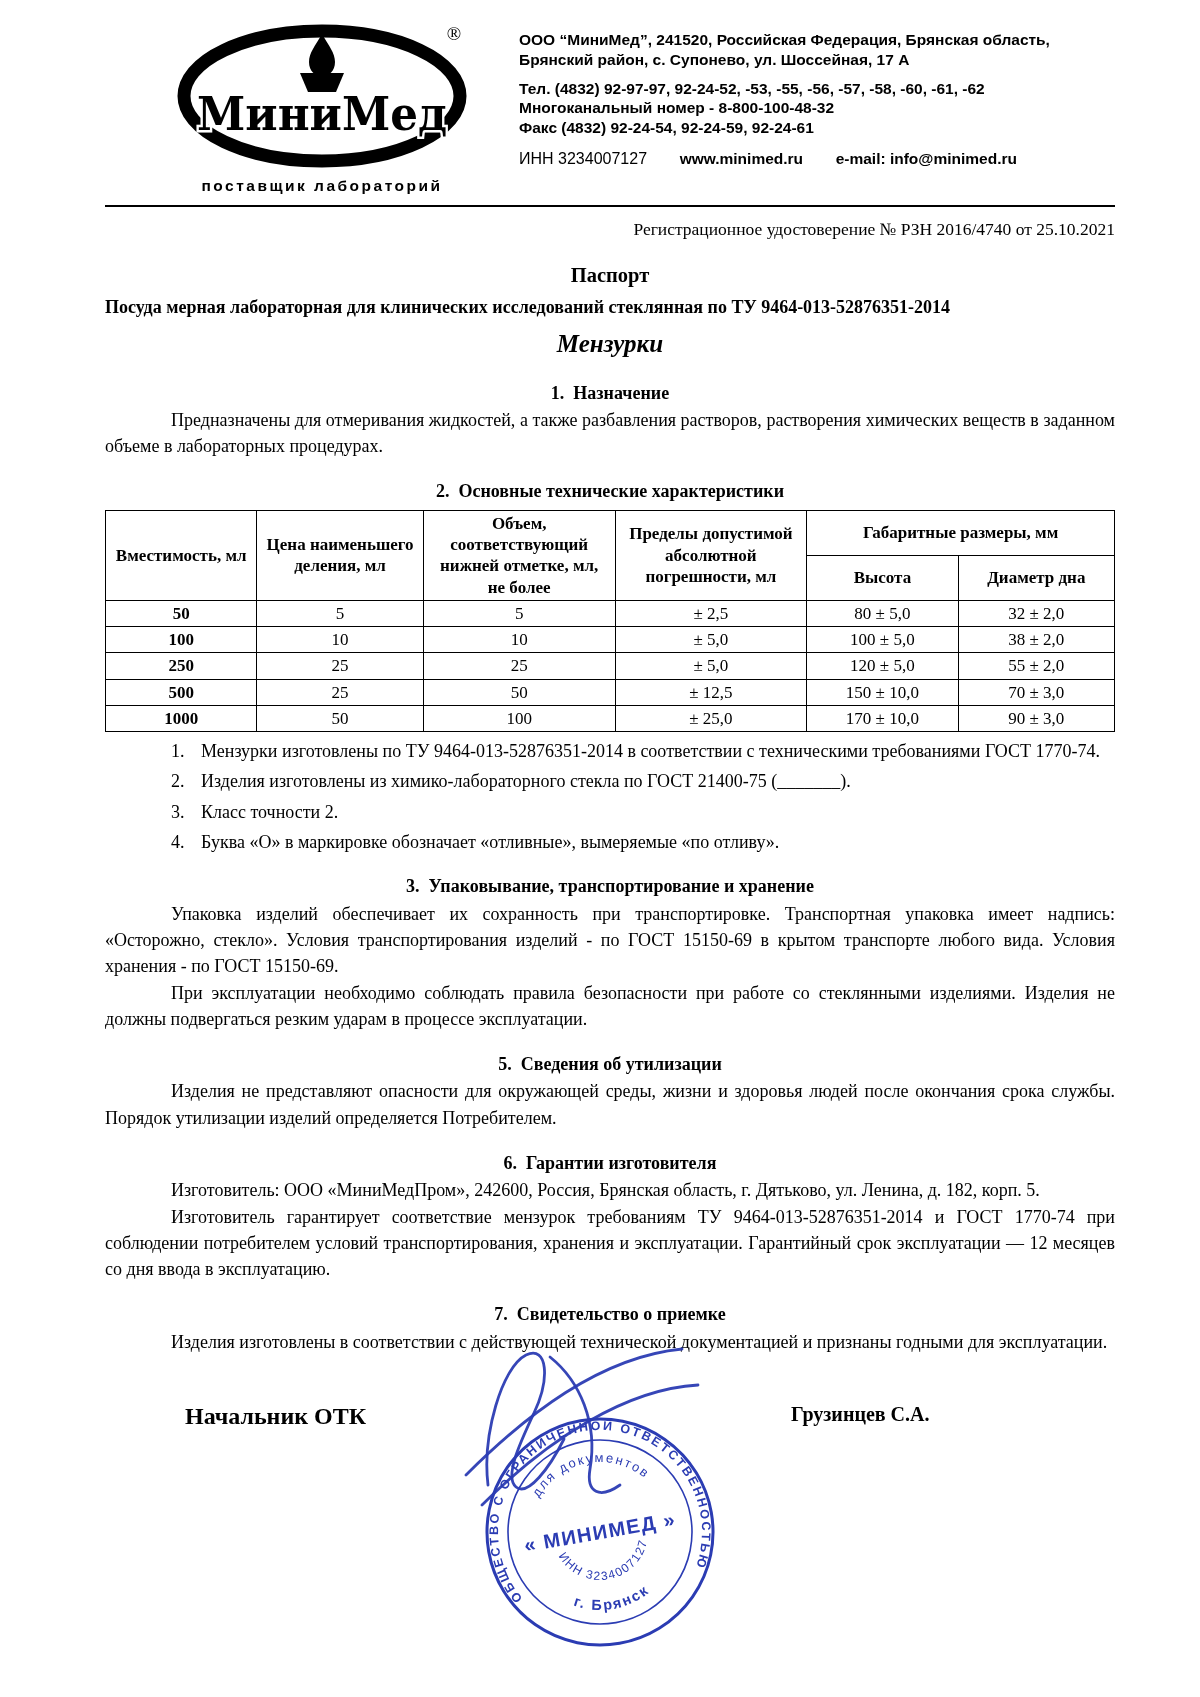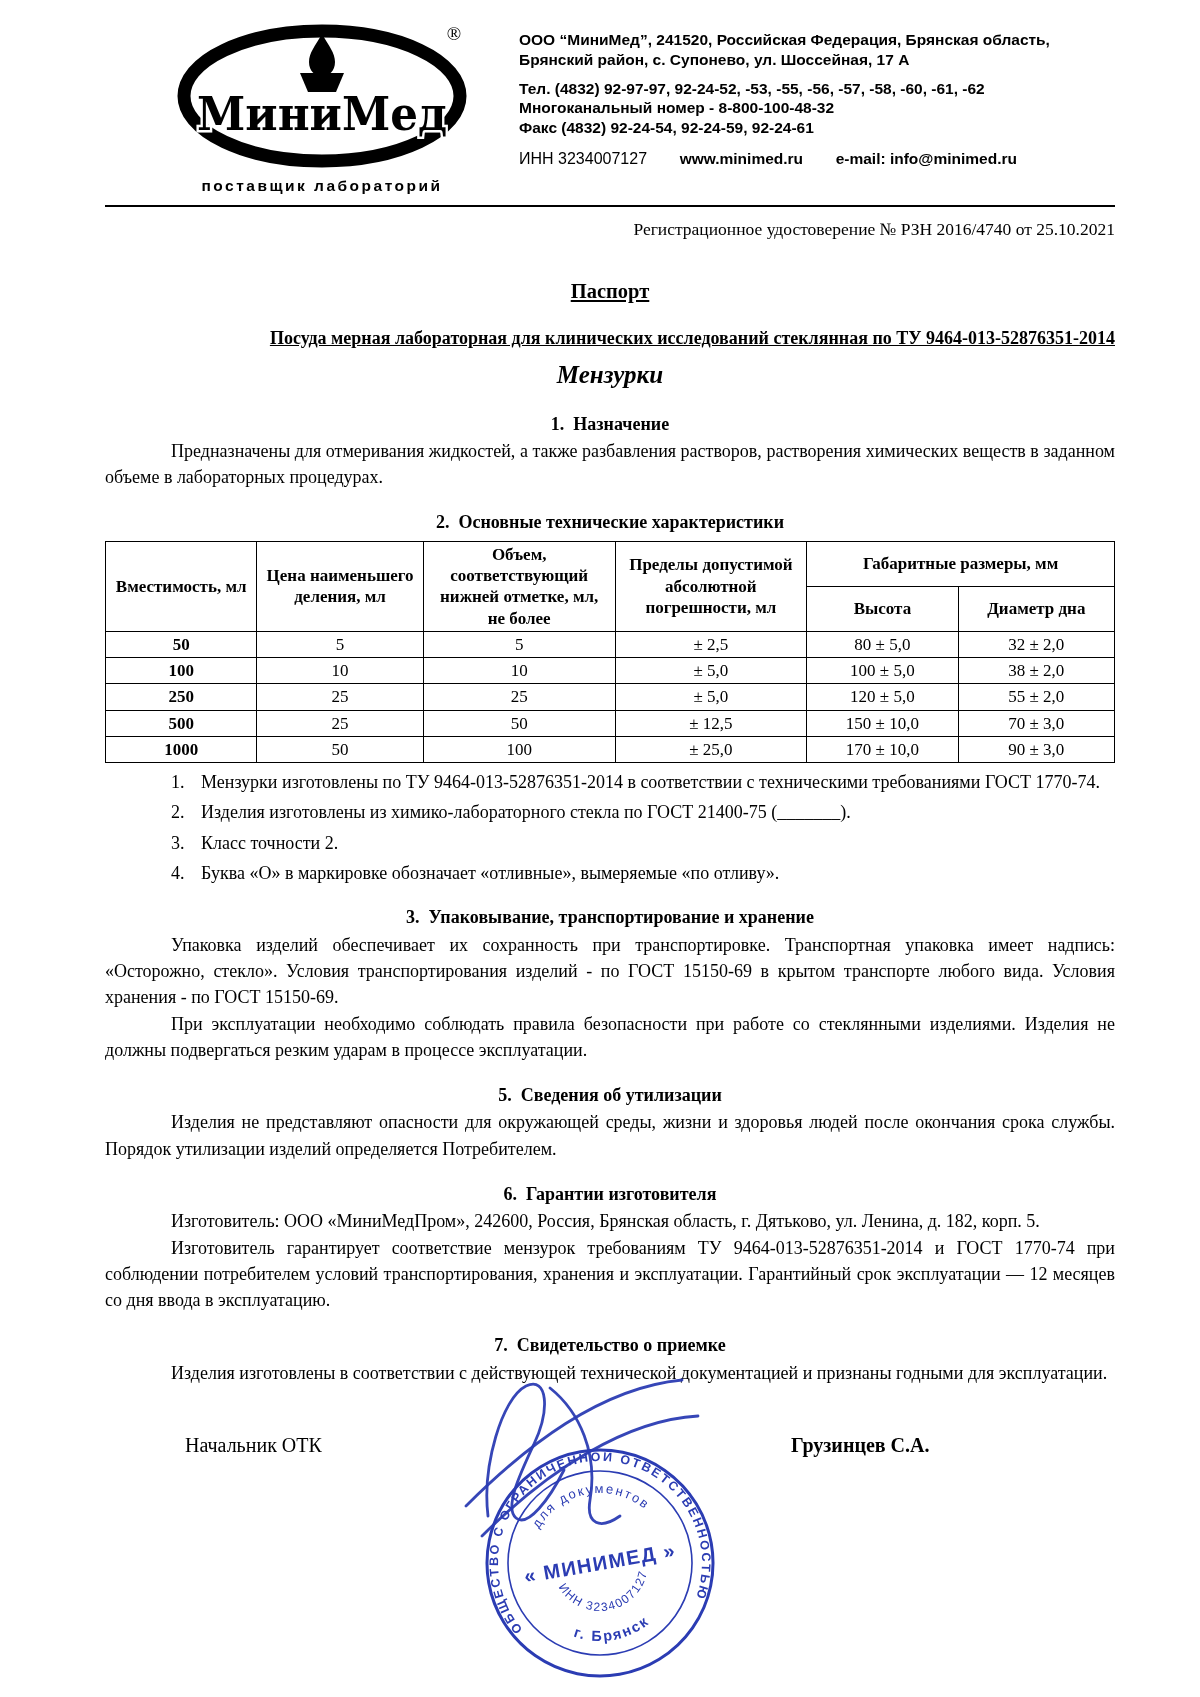--- a/index.html
+++ b/index.html
@@ -14,40 +14,40 @@
   .logo-block { width:302px; margin-left:66px; flex-shrink:0; text-align:center; }
   .logo-tagline { font-family:"Liberation Sans", sans-serif; font-weight:700; font-size:15.5px;
     letter-spacing:2.5px; margin-top:1px; white-space:nowrap; }
   .contact-block { flex:1; margin-left:46px; padding-top:14px;
     font-family:"Liberation Sans", sans-serif; font-weight:700; font-size:15.5px; line-height:1.28; }
   .contact-block .gap { height:9px; }
   .inn-row { display:flex; justify-content:space-between; margin-top:11px; padding-right:98px; align-items:baseline; }
   .inn-row .inn { font-weight:400; font-size:16px; }
   
   .registration { text-align:right; font-size:17.5px; margin-top:11px; }
-  .doc-title { text-align:center; font-weight:700; font-size:20.5px; margin-top:38px;text-decoration:underline; }
-  .doc-subtitle { text-align:right; font-weight:700; font-size:18px; margin-top:22px;text-decoration:underline; }
+  .doc-title { text-align:center; font-weight:700; font-size:20.5px; margin-top:22px; }
+  .doc-subtitle { text-align:left; font-weight:700; font-size:18px; margin-top:7px; }
   .product-name { text-align:center; font-weight:700; font-style:italic; font-size:25px; margin-top:9px; }
   .section-heading { text-align:center; font-weight:700; font-size:18px; margin-top:21px; margin-bottom:2px; }
   .para { text-align:justify; text-indent:66px; line-height:1.45; }
   .para + .para { margin-top:1px; }
   
   .specs-table { width:100%; border-collapse:collapse; margin-top:6px; font-size:17px; line-height:1.25; }
   .specs-table th, .specs-table td { border:1.5px solid #000; text-align:center; vertical-align:middle; padding:2px 8px; }
   .specs-table th { font-weight:700; }
   .specs-table td { height:25px; }
   .specs-table td.cap { font-weight:700; }
   
   .notes { margin-top:7px; }
   .note { display:flex; padding-left:66px; margin-bottom:6px; line-height:1.35; }
   .note-num { width:30px; flex-shrink:0; }
   .note-text { flex:1; text-align:justify; }
   
   .sign-area { position:relative; height:372px; margin-top:30px; }
-  .post-title { position:absolute; left:80px; top:16px; font-weight:400; font-size:20px; }
+  .post-title { position:absolute; left:80px; top:16px; font-weight:700; font-size:24px; }
   .signer-name { position:absolute; left:686px; top:16px; font-weight:700; font-size:20px; }
   .stamp-wrap { position:absolute; left:325px; top:-58px; width:340px; height:345px; }
   .stamp-ring { fill:none; }
   .stamp-text { font-family:"Liberation Sans", sans-serif; }
   .t-outer { font-size:12.5px; font-weight:700; letter-spacing:2.2px; }
   .t-doc { font-size:13px; letter-spacing:2px; }
   .t-center { font-size:20px; font-weight:700; letter-spacing:1.5px; }
   .t-inn { font-size:12px; letter-spacing:1.5px; }
   .t-city { font-size:14.5px; font-weight:700; letter-spacing:2px; }
   .sig-path { fill:none; stroke-width:2.8; stroke-linecap:round; opacity:.95; }

